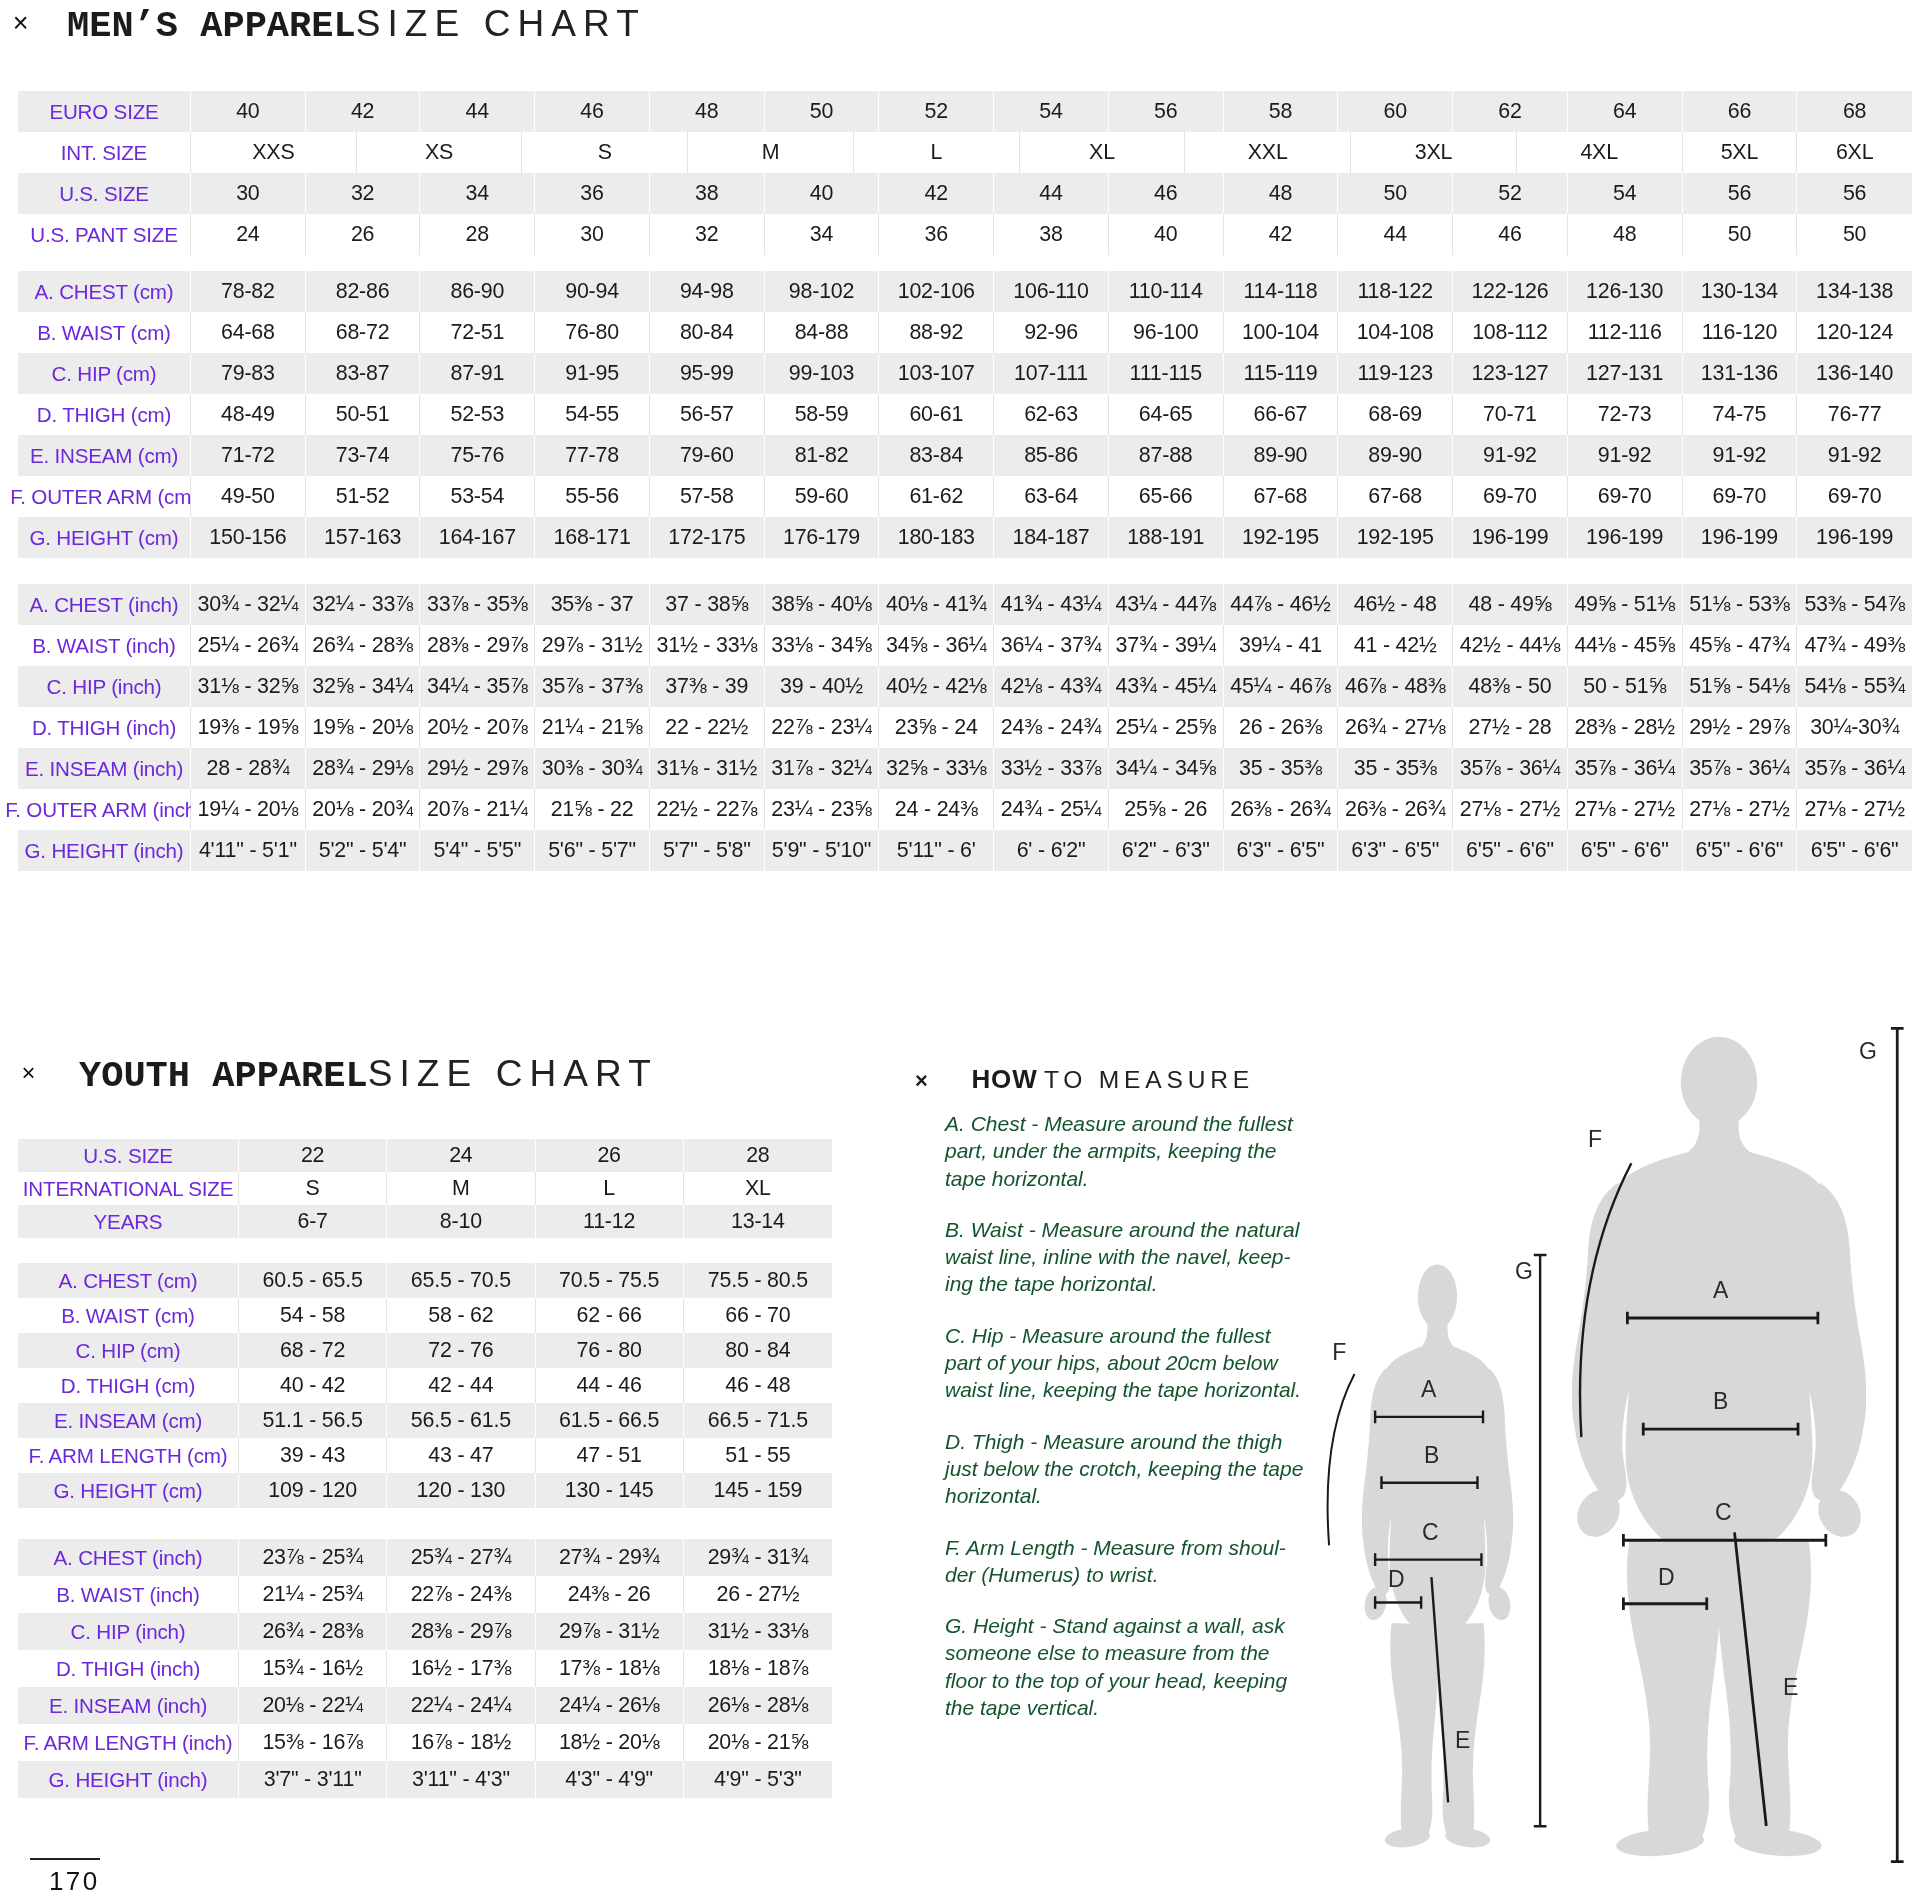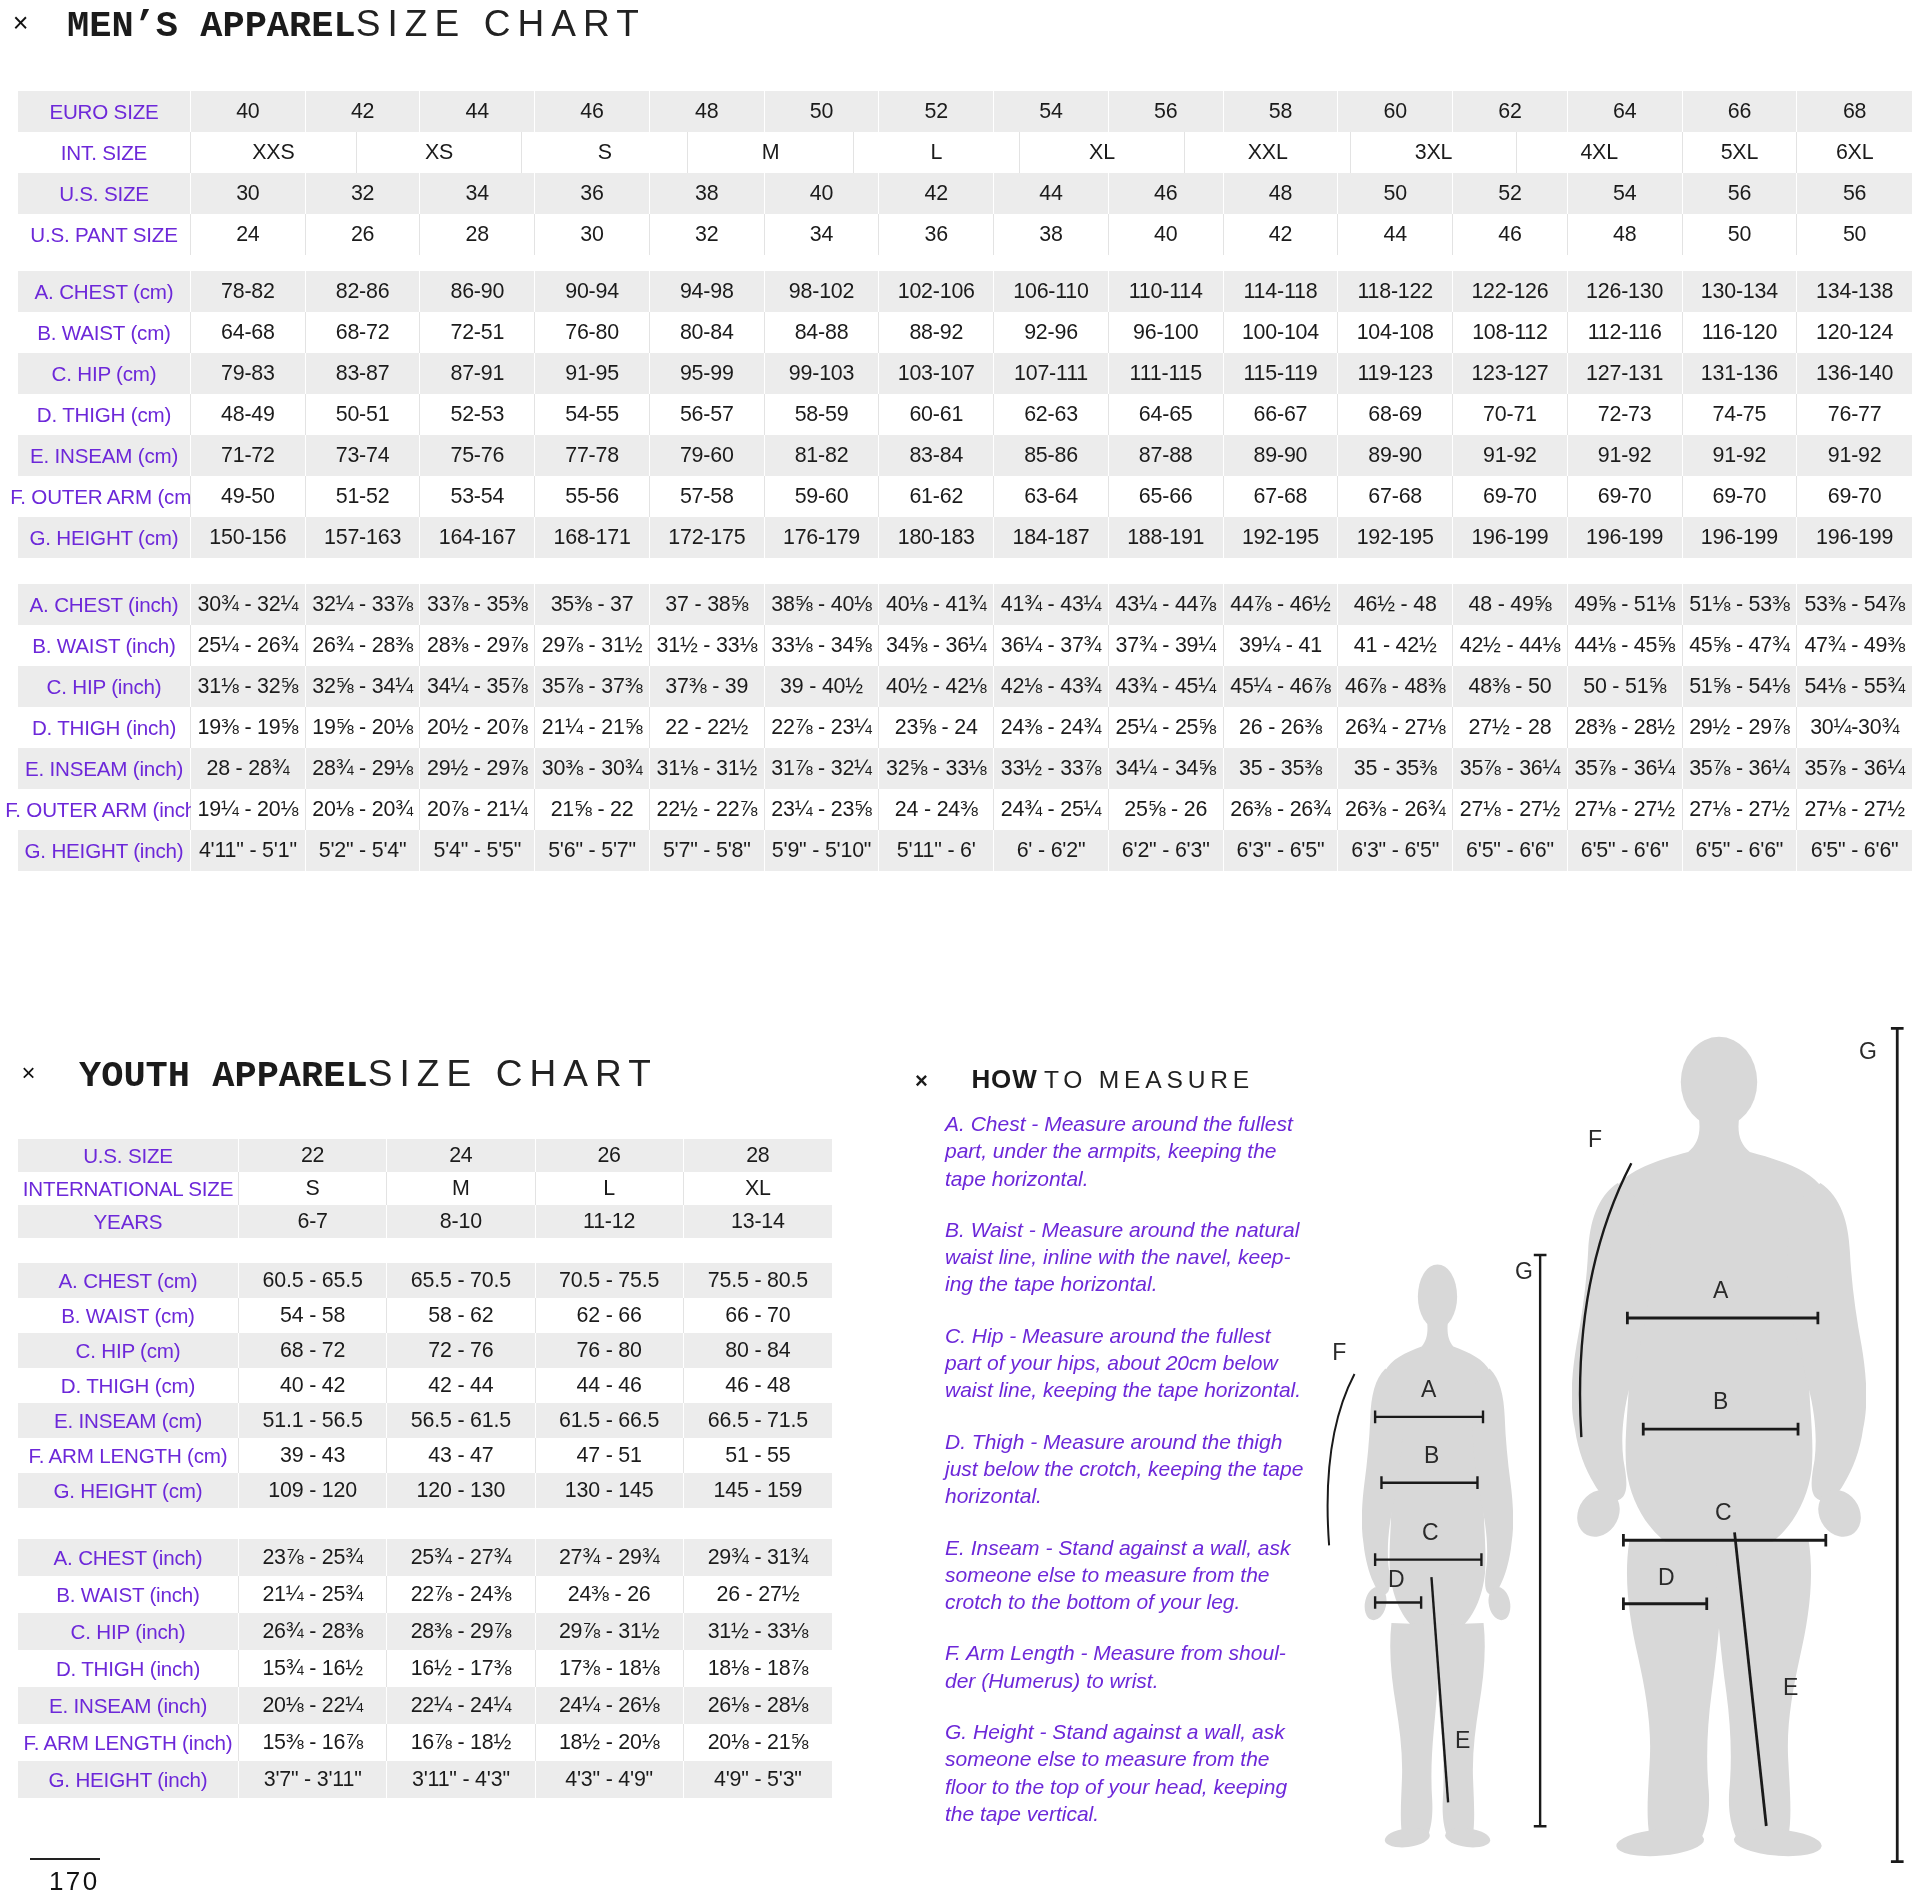--- a/index.html
+++ b/index.html
@@ -28,21 +28,21 @@
   .trow.white .cell{background:#fff;border-right:0.8px solid #e3e3e3;}
   .trow .cell:last-child{border-right:none;}
 
   
   .measure-head{position:absolute;left:915px;top:1064px;white-space:nowrap;}
   .measure-head .x{font-size:22px;font-weight:700;margin-right:12.7px;}
   .measure-head .bold{font-weight:800;font-size:26px;letter-spacing:0.8px;margin-left:31px;}
   .measure-head .light{font-weight:300;font-size:24.6px;letter-spacing:4.8px;margin-left:6.4px;color:#222;}
   .measure-body{position:absolute;left:945px;top:1110px;width:367px;}
   .measure-body p{margin:0 0 24px 0;font-style:italic;font-size:21px;line-height:1.3;
-                  color:#6d28d9;font-weight:500;}
+                  color:#14532d;font-weight:500;}
 
   
   .figure{position:absolute;}
   .fig-svg{position:absolute;}
   .fig-lines{position:absolute;left:0;top:0;}
   .fig-label{position:absolute;font-size:23px;color:#2a2a2a;font-weight:400;}
 
   
   .page-num{position:absolute;left:30px;top:1858px;border-top:2.4px solid #222;
             padding:6.4px 0 0 1.6px;width:68px;font-size:26px;letter-spacing:2.4px;color:#111;text-align:right;}
@@ -533,21 +533,20 @@
     </div>
 
   <div class="measure-head">
     <span class="x">×</span><span class="bold">HOW</span><span class="light">TO MEASURE</span>
   </div>
   <div class="measure-body">
       <p>A. Chest - Measure around the fullest part, under the armpits, keeping the tape horizontal.</p>
       <p>B. Waist - Measure around the natural waist line, inline with the navel, keep-ing the tape horizontal.</p>
       <p>C. Hip - Measure around the fullest part of your hips, about 20cm below waist line, keeping the tape horizontal.</p>
       <p>D. Thigh - Measure around the thigh just below the crotch, keeping the tape horizontal.</p>
-      <p>E. Inseam - Stand against a wall, ask someone else to measure from the crotch to the bottom of your leg.</p>
       <p>F. Arm Length  - Measure from shoul-der (Humerus) to wrist.</p>
       <p>G. Height  - Stand against a wall, ask someone else to measure from the floor to the top of your head, keeping the tape vertical.</p>
     </div>
 
   <div class="figure" style="left:1318px;top:1239px;width:238px;height:627px;">
     <svg class="fig-svg" style="left:44px;top:22px;width:151px;height:592px;" viewBox="0 0 200 700" preserveAspectRatio="none">
       <use href="#body" fill="#d8d8d8"></use>
     </svg>
     <svg class="fig-lines" width="238" height="627" viewBox="0 0 300 790">
       <g stroke="#1a1a1a" stroke-width="3" fill="none">

